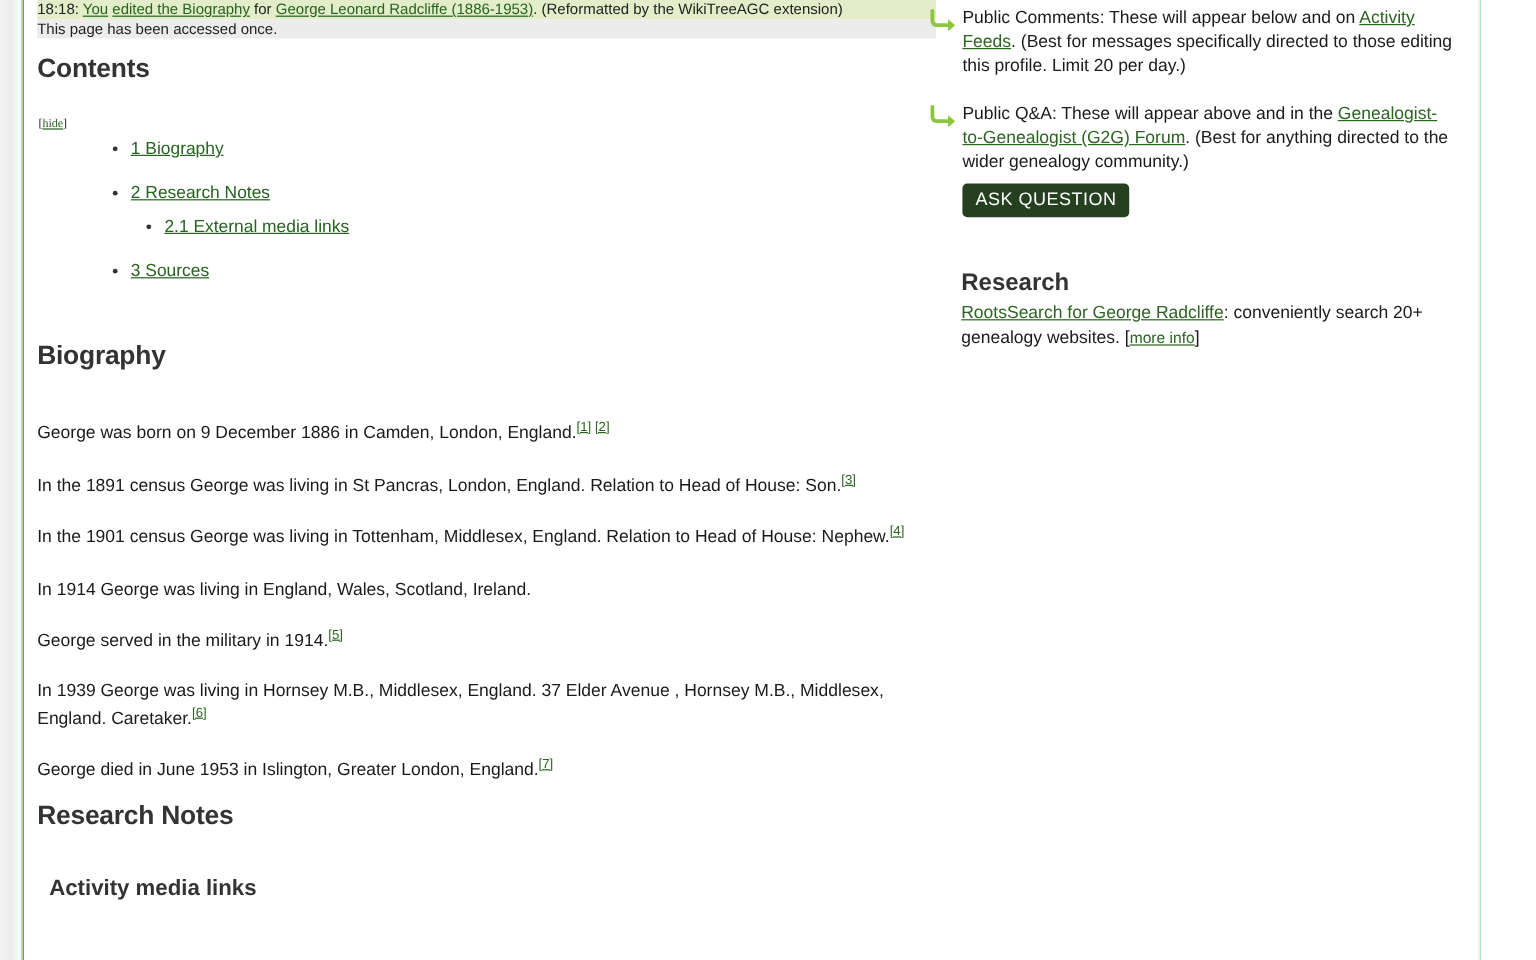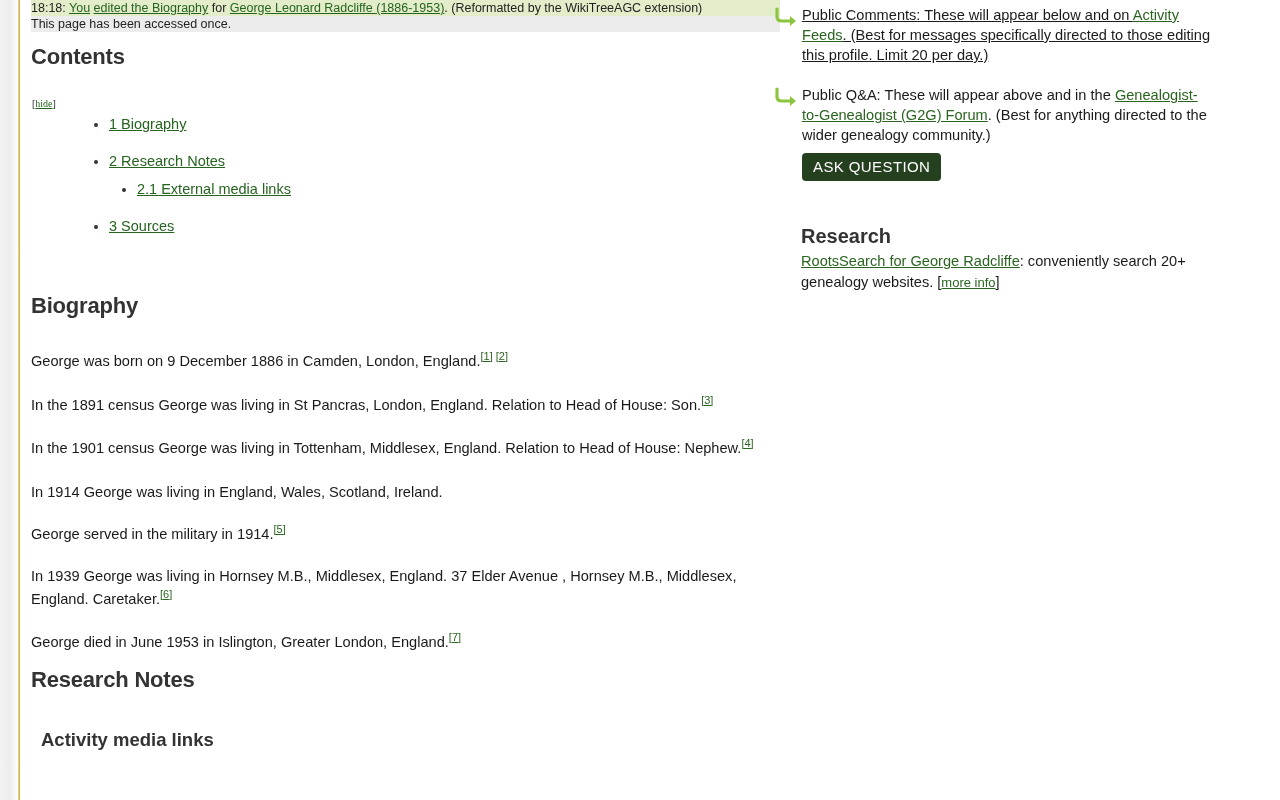--- a/index.html
+++ b/index.html
@@ -10,22 +10,23 @@
     height: 800px;
     overflow: hidden;
     background: #ffffff;
     font-family: "Liberation Sans", sans-serif;
   }
 
   #page {
     position: relative;
     width: 1212px;
     height: 800px;
-    background: #eab308;
+    background: #22c55e;
     overflow: hidden;
+    padding-left: 22px;
   }
 
   
   .gutter-left {
     position: absolute;
     top: 0; left: 0;
     width: 19px; height: 800px;
     background: linear-gradient(to right, #f2f2f2 0%, #ededed 55%, #fbfbfb 92%, #ffffff 100%);
     border-right: 1px solid #cfcfcf;
     box-sizing: border-box;
@@ -121,21 +122,21 @@
   }
   ul.toc > li { margin-bottom: 21px; font-size: 14.5px; }
   ul.toc ul {
     margin: 12px 0 0 0;
     padding: 0 0 0 28px;
     list-style: disc;
   }
   ul.toc ul > li { font-size: 14.5px; margin-bottom: 4px; }
   ul.toc li::marker { color: #333; }
 
-  .bio-title { position: absolute; top: 261px; left: 0; }
+  .bio-title { position: absolute; top: 251px; left: 0; }
 
   .para {
     position: absolute;
     left: 0;
     width: 740px;
     font-size: 14.6px;
     line-height: 23px;
     color: #1a1a1a;
   }
   .p1 { top: 303px; }
@@ -176,21 +177,21 @@
   }
 
   .note {
     position: absolute;
     left: 22px;
     width: 410px;
     font-size: 14.6px;
     line-height: 20px;
     color: #1a1a1a;
   }
-  .note1 { top: 5px; text-decoration: underline; }
+  .note1 { top: 5px; }
   .note2 { top: 85px; }
 
   .arrow-icon {
     position: absolute;
     left: -28px;
     top: 2px;
     width: 26px;
     height: 20px;
   }
 

